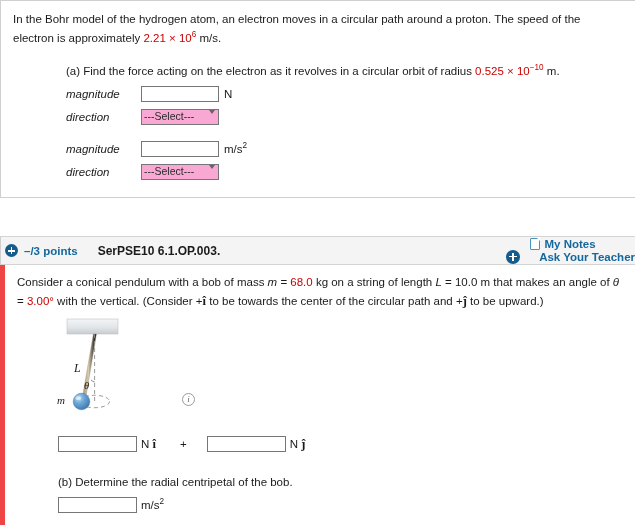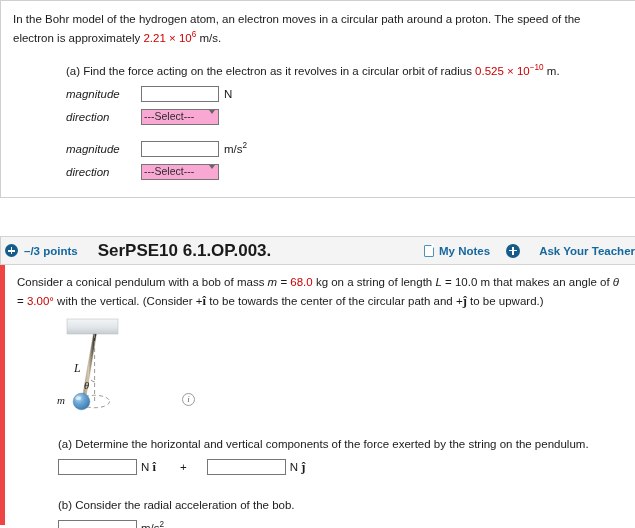--- a/index.html
+++ b/index.html
@@ -129,27 +129,28 @@
     top: 3px; bottom: 3px; left: 5.7px; width: 1.6px;
   }
   .points {
     color: #15689e;
     font-size: 11.5px;
     font-weight: bold;
   }
   .qcode {
     margin-left: 20px;
     font-weight: bold;
-    font-size: 17px;
+    font-size: 12px;
     color: #1a1a1a;
   }
   .qh-right {
     margin-left: auto;
     display: flex;
     align-items: center;
+    flex-direction: column;
   }
   .mynotes {
     display: flex;
     align-items: center;
     color: #15689e;
     font-size: 11.5px;
     font-weight: bold;
     margin-right: 16px;
   }
   .note-icon {
@@ -331,30 +332,29 @@
       <ellipse cx="28.3" cy="81.2" rx="2.7" ry="1.9" fill="#ffffff" opacity="0.55"></ellipse>
 
       <text x="24" y="55" font-family="Liberation Serif, serif" font-size="12" font-style="italic" fill="#1a1a1a">L</text>
       <text x="34" y="72" font-family="Liberation Serif, serif" font-size="10.5" font-style="italic" fill="#1a1a1a">θ</text>
       <text x="7" y="87" font-family="Liberation Serif, serif" font-size="11" font-style="italic" fill="#1a1a1a">m</text>
     </svg>
     <span class="info-icon">i</span>
   </div>
 
   <div class="ans-block">
-    <div class="part-text">(a) Determine the horizontal and vertical components of the force exerted by the string on the pendulum.</div>
     <div class="inline-row">
       <span class="txtbox wide"></span>
       <span class="unit"><span>N</span> <span class="vecbold">î</span></span>
       <span class="unit">+</span>
       <span class="txtbox wide"></span>
       <span class="unit"><span>N</span> <span class="vecbold">ĵ</span></span>
     </div>
   </div>
 
   <div class="ans-block">
-    <div class="part-text">(b) Consider the radial acceleration of the bob.</div>
+    <div class="part-text">(b) Determine the radial centripetal of the bob.</div>
     <div class="inline-row">
       <span class="txtbox wide"></span>
       <span class="unit"><span>m/s</span><sup>2</sup></span>
     </div>
   </div>
 </div>
 
 </body></html>

